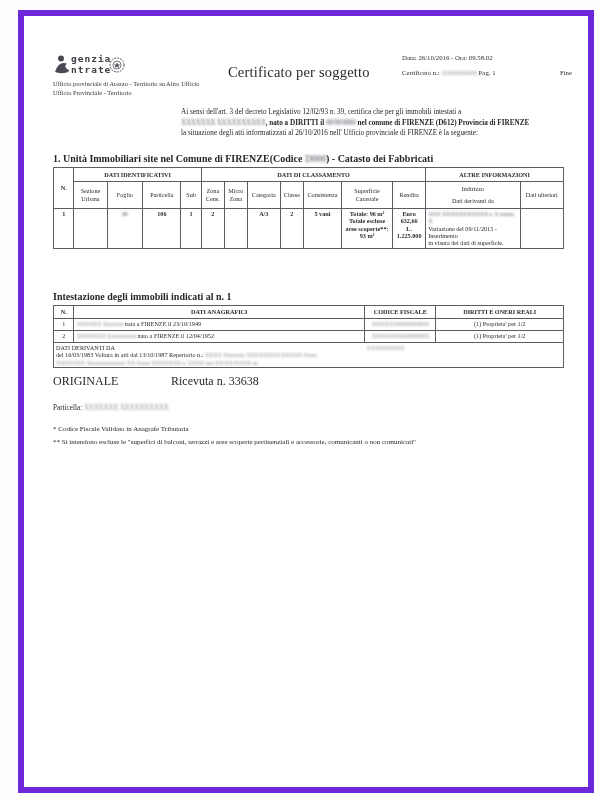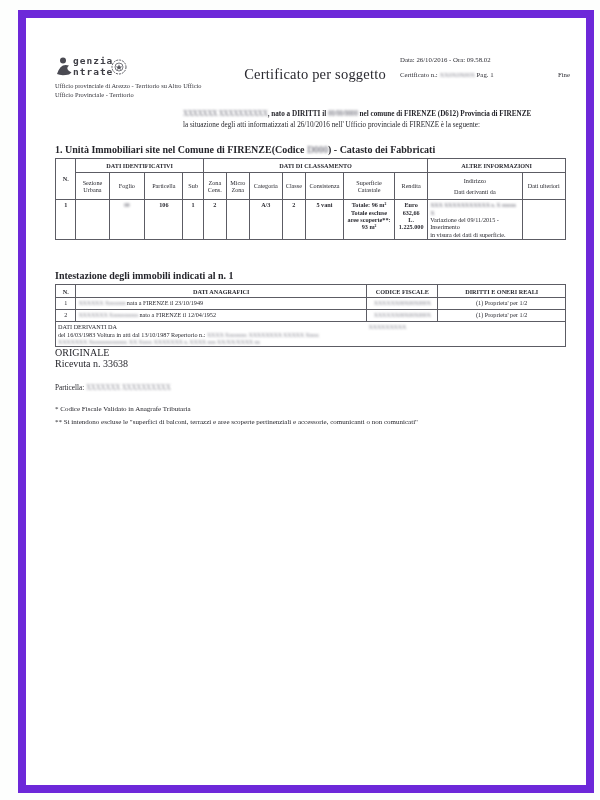--- a/index.html
+++ b/index.html
@@ -1,28 +1,28 @@
 <!DOCTYPE html>
 <html><head>
 <meta charset="utf-8">
 <style>
   html,body{margin:0;padding:0;}
   body{width:600px;height:800px;background:#fdfefd;position:relative;
        font-family:"Liberation Serif", serif;color:#26262c;}
   .frame{position:absolute;left:18px;top:10px;right:6px;bottom:7px;
-         border:8px solid #6d28d9;background:#fff;}
+         border:6px solid #6d28d9;background:#fff;}
   .content{position:absolute;left:0;top:0;right:0;bottom:0;
            padding:37px 16px 0 29px;}
 
   
   .hdr{display:flex;align-items:flex-start;}
   .logo-wrap{width:175px;}
   .logo-row{display:flex;align-items:center;gap:3px;}
   .office{font-size:6.4px;line-height:8px;color:#35353c;margin-top:3px;}
-  .doc-title{flex:1;text-align:center;font-size:14.5px;padding-top:11px;
+  .doc-title{flex:1;text-align:left;font-size:14.5px;padding-top:11px;
              color:#2a2a31;letter-spacing:.2px;}
   .meta{width:170px;font-size:6.8px;line-height:8px;padding-top:1px;color:#2e2e35;}
   .meta-row2{display:flex;justify-content:space-between;margin-top:7px;}
 
   
   .redact{color:#8f8f98;filter:blur(1.1px);letter-spacing:-.3px;}
 
   .intro{margin:10px 0 0 128px;width:392px;font-size:7.2px;line-height:10.6px;}
   .sec-title{margin-top:14px;font-size:10px;font-weight:bold;}
 
@@ -31,21 +31,21 @@
   th,td{border:1px solid #5c5c64;padding:1px 2px;text-align:center;
         font-weight:normal;overflow:hidden;vertical-align:top;}
   .grp th{font-weight:bold;height:11px;vertical-align:middle;}
   .sub th{height:24px;vertical-align:middle;}
   .drow td{font-weight:bold;height:30px;}
   td.left,th.left{text-align:left;}
   .t2 th{font-weight:bold;height:10px;vertical-align:middle;}
   .t2 td{height:9px;}
   .t2 .der td{height:18px;font-weight:normal;}
 
-  .orig-row{display:flex;font-size:10px;flex-direction:column;}
+  .orig-row{display:flex;margin-top:6px;font-size:12px;}
   .orig-row .lbl{width:118px;}
   .rich{margin-top:15px;font-size:7.2px;}
   .fn1{margin-top:13px;font-size:7px;}
   .fn2{margin-top:5px;font-size:7px;line-height:9.5px;}
   .fn2 .l2{margin-left:7px;}
 </style>
 </head>
 <body>
 
 <div class="frame">
@@ -77,20 +77,21 @@
       <div class="meta-row2">
         <span><span>Certificato n.:</span>
           <span class="redact">XX0X0X00X</span>
           <span>Pag. 1</span></span>
         <span>Fine</span>
       </div>
     </div>
   </div>
 
   <div class="intro">
+    <div>Ai sensi dell'art. 3 del decreto Legislativo 12/02/93 n. 39, certifica che per gli immobili intestati a</div>
     <div style="font-weight:bold"><span class="redact">XXXXXXX XXXXXXXXXX</span><span>, nato a DIRITTI il </span><span class="redact">00/00/0000</span><span> nel comune di FIRENZE (D612) Provincia di FIRENZE</span></div>
     <div>la situazione degli atti informatizzati al 26/10/2016 nell' Ufficio provinciale di FIRENZE è la seguente:</div>
   </div>
 
   <div class="sec-title"><span>1. Unità Immobiliari site nel Comune di FIRENZE(Codice </span><span class="redact">D000</span><span>) - Catasto dei Fabbricati</span></div>
 
   <table>
     <colgroup>
       <col style="width:4%">
           <col style="width:6.5%">
@@ -154,21 +155,21 @@
       <td class="left">
               <div class="redact">XXX XXXXXXXXXXX x. X xxxxx X</div>
               <div style="font-weight:normal">Variazione del 09/11/2015 - Inserimento</div>
               <div style="font-weight:normal">in visura dei dati di superficie.</div>
             </td>
       <td></td>
     </tr>
   </tbody>
       </table>
 
-  <div class="sec-title" style="margin-top:30px">Intestazione degli immobili indicati al n. 1</div>
+  <div class="sec-title" style="margin-top:42px">Intestazione degli immobili indicati al n. 1</div>
 
   <table class="t2">
     <colgroup>
       <col style="width:4%">
           <col style="width:57%">
           <col style="width:14%">
           <col style="width:25%">
     </colgroup>
     <tbody>
           <tr>

